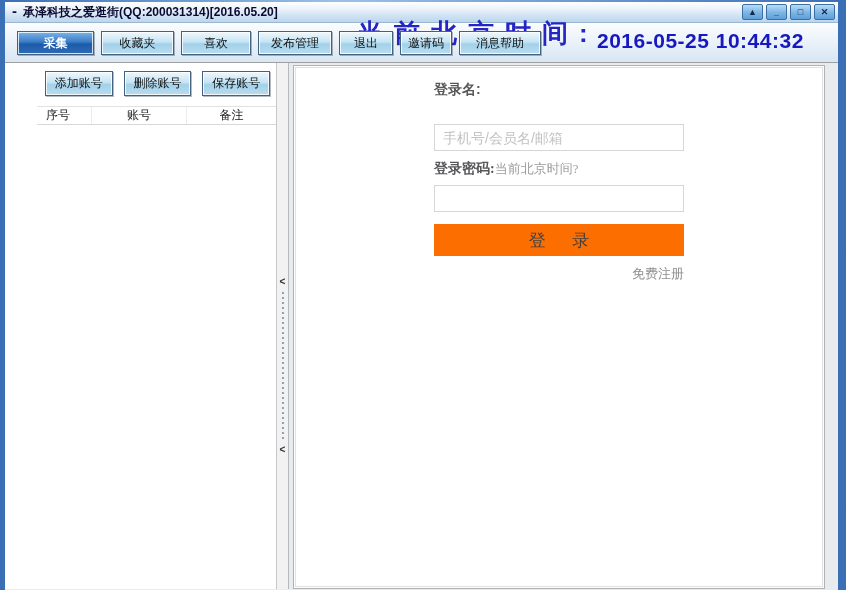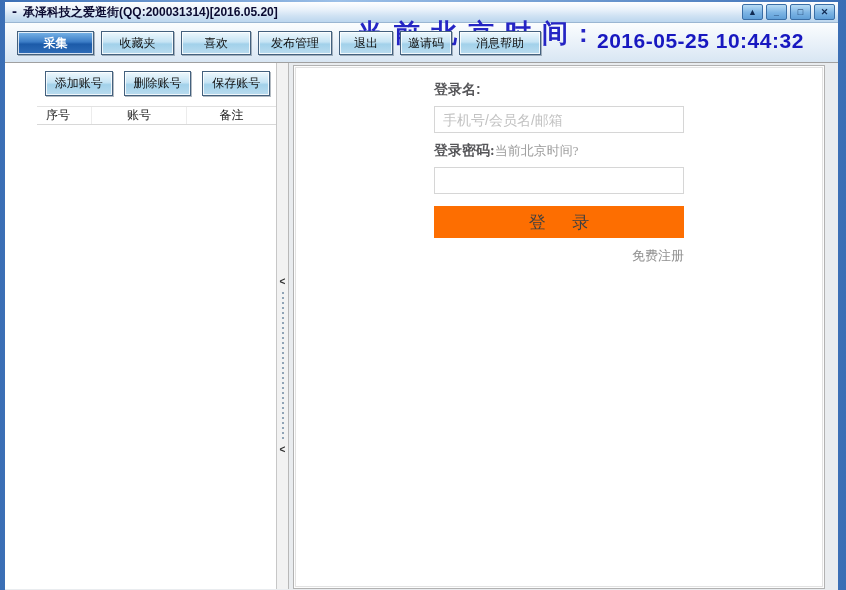--- a/index.html
+++ b/index.html
@@ -86,21 +86,21 @@
     width:2px; height:148px; margin:3px 0;
     background:repeating-linear-gradient(to bottom,#8fa3b5 0 2px,transparent 2px 5px);
   }
 
   .right-area { flex:1; padding:2px 13px 0 4px; }
   .right-panel { height:100%; background:#fdfdfd; border:1px solid #b2b2b2; padding:1px; }
   .right-panel-inner { height:100%; background:#ffffff; border:1px solid #e2e2e2; }
 
   
   .login-form { width:250px; margin:13px auto 0; }
-  .field-label { font-size:14px; font-weight:bold; color:#57575a; margin-bottom:7px; }
+  .field-label { font-size:14px; font-weight:bold; color:#57575a; margin-bottom:25px; }
   .login-input {
     width:250px; height:27px; border:1px solid #d6d6d6; background:#fff;
     font-size:14px; color:#333; padding:0 8px; outline:none;
     font-family:"Liberation Sans", sans-serif;
   }
   .login-input::placeholder { color:#c2c2c2; }
   .pwd-row { display:flex; justify-content:flex-start; align-items:flex-end; margin:9px 0 7px;font-family:Liberation Serif, serif; }
   .forgot-link { font-size:13px; color:#9c9c9c; font-weight:normal; cursor:pointer; }
   .login-btn {
     width:250px; height:32px; margin-top:12px; border:none;

